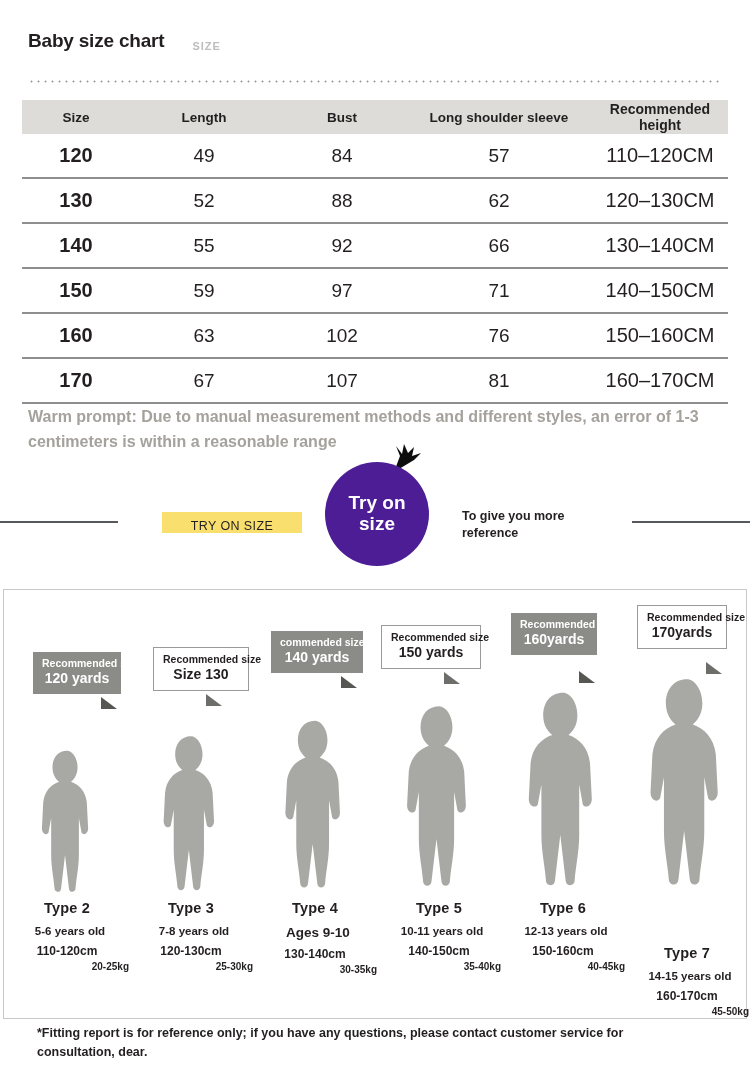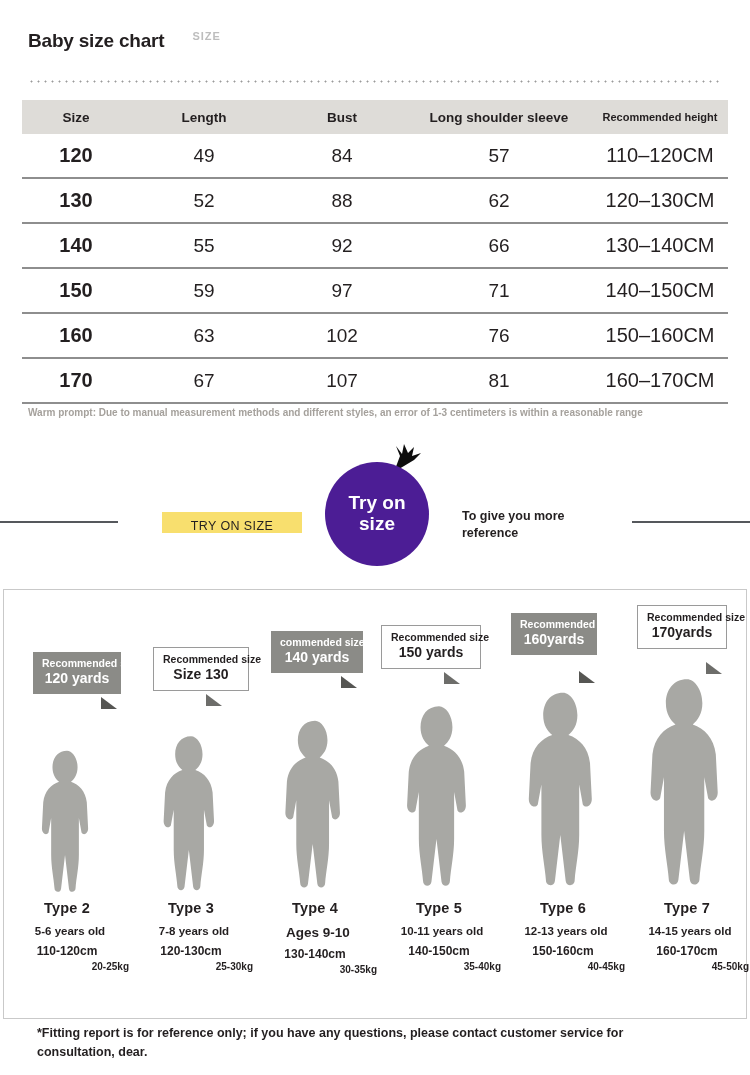--- a/index.html
+++ b/index.html
@@ -6,48 +6,48 @@
   html, body {
     width: 750px; height: 1075px;
     background: #ffffff;
     font-family: "Liberation Sans", sans-serif;
     color: #231f20;
     overflow: hidden;
   }
   .page { position: relative; width: 750px; height: 1075px; }
 
   
-  .title-row { position: absolute; left: 28px; top: 30px; display: flex; align-items: flex-start; gap: 28px; }
+  .title-row { position: absolute; left: 28px; top: 30px; display: flex; align-items: flex-end; gap: 28px; }
   .title { font-size: 19px; font-weight: bold; letter-spacing: -0.2px; color: #231f20; }
   .title-sub { font-size: 11px; color: #bdbdbd; letter-spacing: 1px; font-weight: bold; }
 
   .dots { position: absolute; left: 28px; top: 80px; width: 694px; height: 3px;
           background-image: radial-gradient(circle, #9a9a9a 0.9px, transparent 1.1px);
           background-size: 7px 3px; background-repeat: repeat-x; }
 
   
   .table { position: absolute; left: 22px; top: 100px; width: 706px; }
   .trow { display: flex; align-items: center; }
   .thead { background: #dedcd8; height: 34px; }
   .thead .cell { font-size: 13.5px; font-weight: bold; color: #231f20; }
-  .thead .cell.c5 { font-size: 11px; }
+  .thead .cell.c5 { font-size: 14px; }
   .tbody-row { height: 45px; border-bottom: 2px solid #8e8e8e; }
   .tbody-row.first { border-top: none; }
   .cell { text-align: center; }
   .c1 { width: 108px; }
   .c2 { width: 148px; }
   .c3 { width: 128px; }
   .c4 { width: 186px; }
   .c5 { width: 136px; }
   .tbody-row .c1 { font-size: 20px; font-weight: bold; }
   .tbody-row .c2, .tbody-row .c3, .tbody-row .c4 { font-size: 19px; }
   .tbody-row .c5 { font-size: 20px; white-space: nowrap; }
 
   .warm { position: absolute; left: 28px; top: 405px; width: 680px;
-          font-size: 10px; font-weight: bold; line-height: 1.55; color: #a5a19c; }
+          font-size: 16px; font-weight: bold; line-height: 1.55; color: #a5a19c; }
 
   
   .rule-left  { position: absolute; left: 0px;  top: 521px; width: 118px; height: 2px; background: #55585c; }
   .rule-right { position: absolute; left: 632px; top: 521px; width: 118px; height: 2px; background: #55585c; }
   .yellow-tag { position: absolute; left: 150px; top: 512px; width: 140px; height: 21px;
                 background: #f8df6e; display: flex; align-items: flex-end; justify-content: center; margin-left: 12px; }
   .yellow-tag span { font-size: 12.5px; letter-spacing: 0.4px; color: #231f20; }
   .bomb { position: absolute; left: 325px; top: 462px; width: 104px; height: 104px;
           background: #4c1d95; border-radius: 50%; display: flex; flex-direction: column;
           align-items: center; justify-content: center; }
@@ -274,21 +274,21 @@
       <div class="lab-age">10-11 years old</div>
       <div class="lab-h">140-150cm</div>
       <div class="lab-w">35-40kg</div>
     </div>
     <div class="lab-col" style="left:498px;">
       <div class="lab-type">Type 6</div>
       <div class="lab-age">12-13 years old</div>
       <div class="lab-h">150-160cm</div>
       <div class="lab-w">40-45kg</div>
     </div>
-    <div class="lab-col" style="left:622px;">
+    <div class="lab-col" style="left:622px;margin-top:45px;">
       <div class="lab-type">Type 7</div>
       <div class="lab-age">14-15 years old</div>
       <div class="lab-h">160-170cm</div>
       <div class="lab-w">45-50kg</div>
     </div>
   </div>
 
   <div class="footer">*Fitting report is for reference only; if you have any questions, please contact customer service for consultation, dear.</div>
 
 </div>

